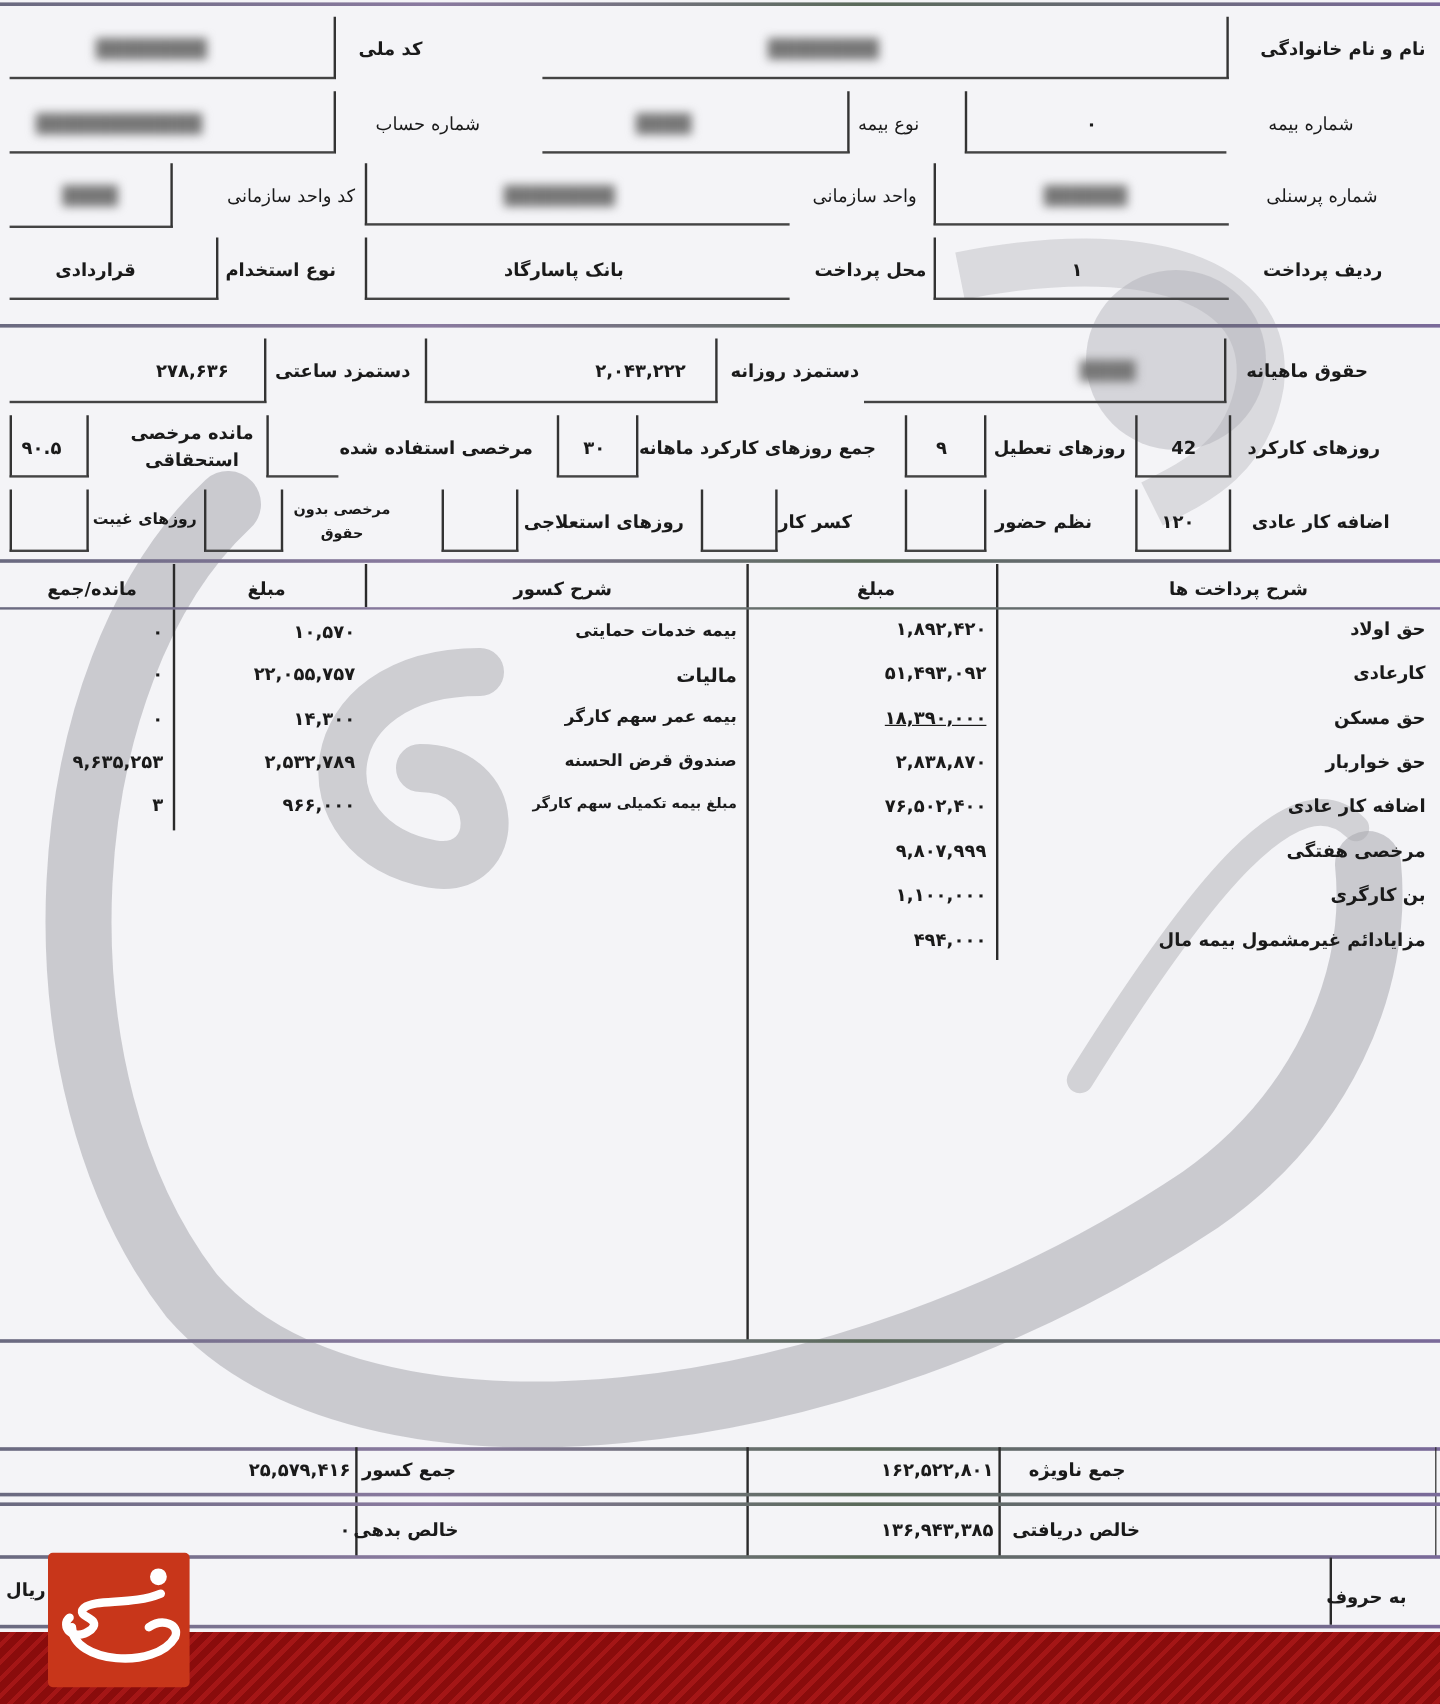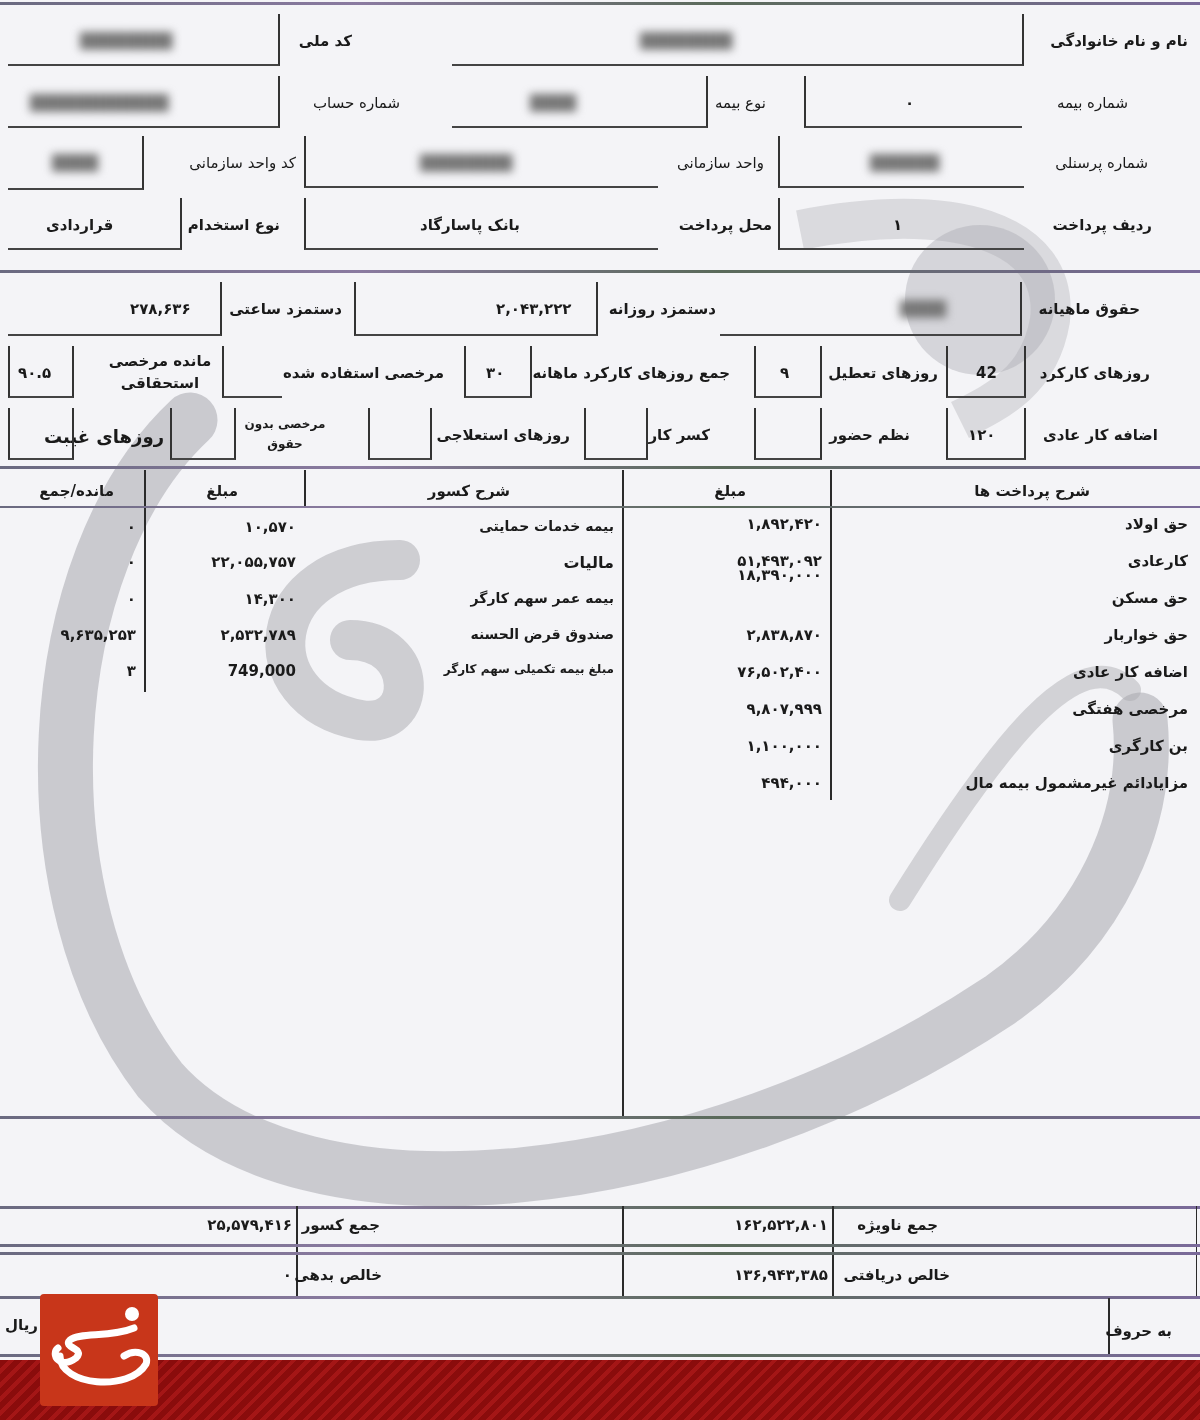--- a/index.html
+++ b/index.html
@@ -110,21 +110,21 @@
   <div class="boxl box" style="left:946px;top:408px;width:76px;height:50px;"></div>
   <span class="txt" style="left:968px;top:426px;">۱۲۰</span>
   <span class="txt" style="right:290px;top:426px;">نظم حضور</span>
   <div class="boxl box" style="left:754px;top:408px;width:64px;height:50px;"></div>
   <span class="txt" style="right:490px;top:426px;">کسر کار</span>
   <div class="boxl box" style="left:584px;top:408px;width:60px;height:50px;"></div>
   <span class="txt" style="right:630px;top:426px;">روزهای استعلاجی</span>
   <div class="boxl box" style="left:368px;top:408px;width:60px;height:50px;"></div>
   <span class="txt" style="right:860px;top:414px;font-size:12px;text-align:center;white-space:normal;width:110px;line-height:20px;">مرخصی بدون حقوق</span>
   <div class="boxl box" style="left:170px;top:408px;width:62px;height:50px;"></div>
-  <span class="txt" style="right:1036px;top:426px;font-size:18px;">روزهای غیبت</span>
+  <span class="txt" style="right:1036px;top:426px;font-size:13px;">روزهای غیبت</span>
   <div class="boxl box" style="left:8px;top:408px;width:62px;height:50px;"></div>
 
   <div class="hline" style="left:0;top:466px;width:1200px;"></div>
 
   <div class="vline" style="left:622px;top:470px;height:648px;"></div>
   <div class="vline" style="left:830px;top:470px;height:330px;"></div>
   <div class="vline" style="left:304px;top:470px;height:36px;"></div>
   <div class="vline" style="left:144px;top:470px;height:222px;"></div>
   <div class="hline" style="left:0;top:506px;width:1200px;height:2px;"></div>
 
@@ -134,21 +134,21 @@
   <span class="txt" style="right:690px;top:482px;">شرح کسور</span>
   <span class="txt" style="right:962px;top:482px;">مبلغ</span>
   <span class="txt" style="right:1086px;top:482px;">مانده/جمع</span>
 
   <div>
     <span class="txt" style="right:12px;top:515px;">حق اولاد</span>
     <span class="num" style="right:378px;top:515px;">۱,۸۹۲,۴۲۰</span>
     <span class="txt" style="right:12px;top:552px;">کارعادی</span>
     <span class="num" style="right:378px;top:552px;">۵۱,۴۹۳,۰۹۲</span>
     <span class="txt" style="right:12px;top:589px;">حق مسکن</span>
-    <span class="num" style="right:378px;top:566px;">۱۸,۳۹۰,۰۰۰</span>
+    <span class="num" style="right:378px;top:589px;text-decoration:underline;">۱۸,۳۹۰,۰۰۰</span>
     <span class="txt" style="right:12px;top:626px;">حق خواربار</span>
     <span class="num" style="right:378px;top:626px;">۲,۸۳۸,۸۷۰</span>
     <span class="txt" style="right:12px;top:663px;">اضافه کار عادی</span>
     <span class="num" style="right:378px;top:663px;">۷۶,۵۰۲,۴۰۰</span>
     <span class="txt" style="right:12px;top:700px;">مرخصی هفتگی</span>
     <span class="num" style="right:378px;top:700px;">۹,۸۰۷,۹۹۹</span>
     <span class="txt" style="right:12px;top:737px;">بن کارگری</span>
     <span class="num" style="right:378px;top:737px;">۱,۱۰۰,۰۰۰</span>
     <span class="txt" style="right:12px;top:774px;">مزایادائم غیرمشمول بیمه مال</span>
     <span class="num" style="right:378px;top:774px;">۴۹۴,۰۰۰</span>
@@ -161,21 +161,21 @@
     <span class="txt" style="right:586px;top:553px;font-size:16px;">مالیات</span>
     <span class="num" style="right:904px;top:553px;">۲۲,۰۵۵,۷۵۷</span>
     <span class="num" style="right:1064px;top:553px;">۰</span>
     <span class="txt" style="right:586px;top:590px;font-size:14px;">بیمه عمر سهم کارگر</span>
     <span class="num" style="right:904px;top:590px;">۱۴,۳۰۰</span>
     <span class="num" style="right:1064px;top:590px;">۰</span>
     <span class="txt" style="right:586px;top:626px;font-size:14px;">صندوق قرض الحسنه</span>
     <span class="num" style="right:904px;top:626px;">۲,۵۳۲,۷۸۹</span>
     <span class="num" style="right:1064px;top:626px;">۹,۶۳۵,۲۵۳</span>
     <span class="txt" style="right:586px;top:662px;font-size:12px;">مبلغ بیمه تکمیلی سهم کارگر</span>
-    <span class="num" style="right:904px;top:662px;">749,000</span>
+    <span class="num" style="right:904px;top:662px;">۹۶۶,۰۰۰</span>
     <span class="num" style="right:1064px;top:662px;">۳</span>
   </div>
 
   <div class="hline" style="left:0;top:1116px;width:1200px;height:3px;"></div>
 
   <div class="hline" style="left:0;top:1206px;width:1200px;"></div>
   <div class="vline" style="left:622px;top:1206px;height:92px;"></div>
   <div class="vline" style="left:832px;top:1206px;height:92px;"></div>
   <div class="vline" style="left:296px;top:1206px;height:92px;"></div>
   <div class="vline" style="left:1196px;top:1206px;height:92px;width:1px;"></div>

